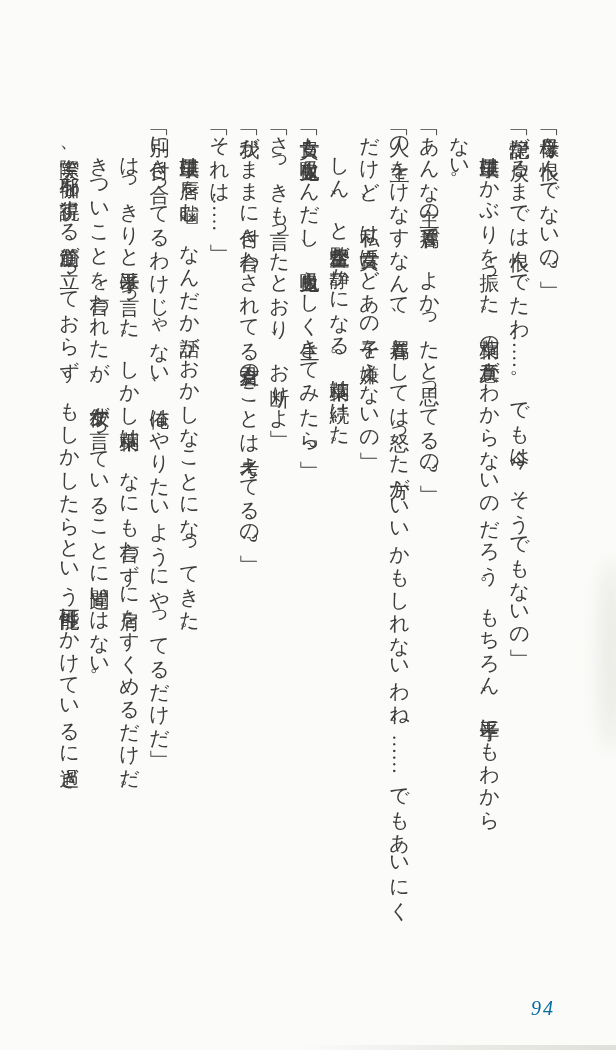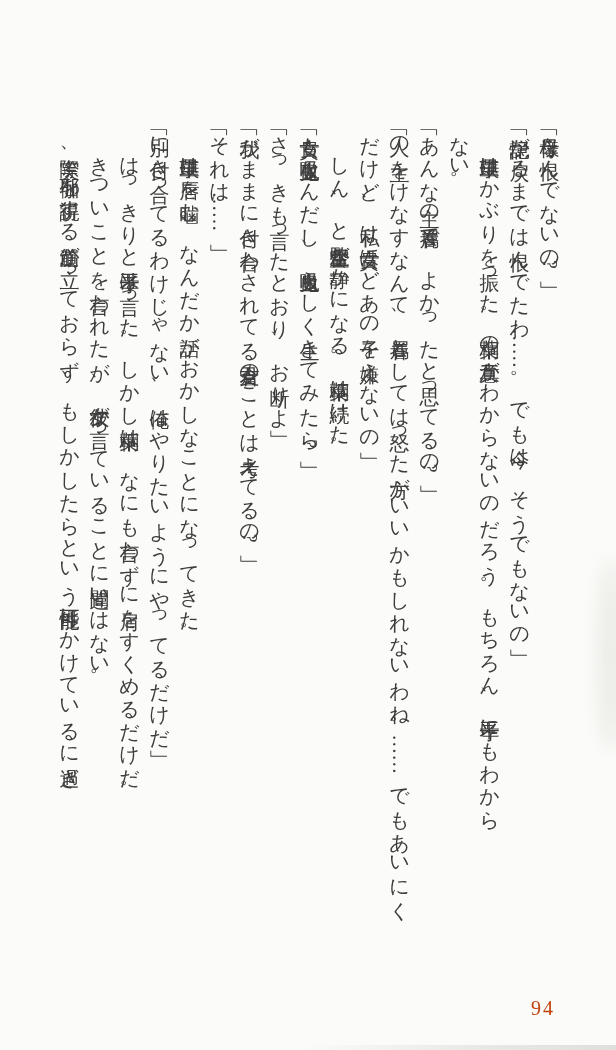--- a/index.html
+++ b/index.html
@@ -40,21 +40,22 @@
   }
   .text-area p.col.indent {
     
     padding-top: 20px;
   }
   .page-number {
     position: absolute;
     left: 531px;
     top: 997px;
     font-size: 20px;
-    color: #c2410c;
+    font-style: italic;
+    color: #0369a1;
     letter-spacing: 2px;
   }
   
   .bottom-shade {
     position: absolute;
     left: 300px;
     right: 0;
     bottom: 0;
     height: 5px;
     background: linear-gradient(to right,

